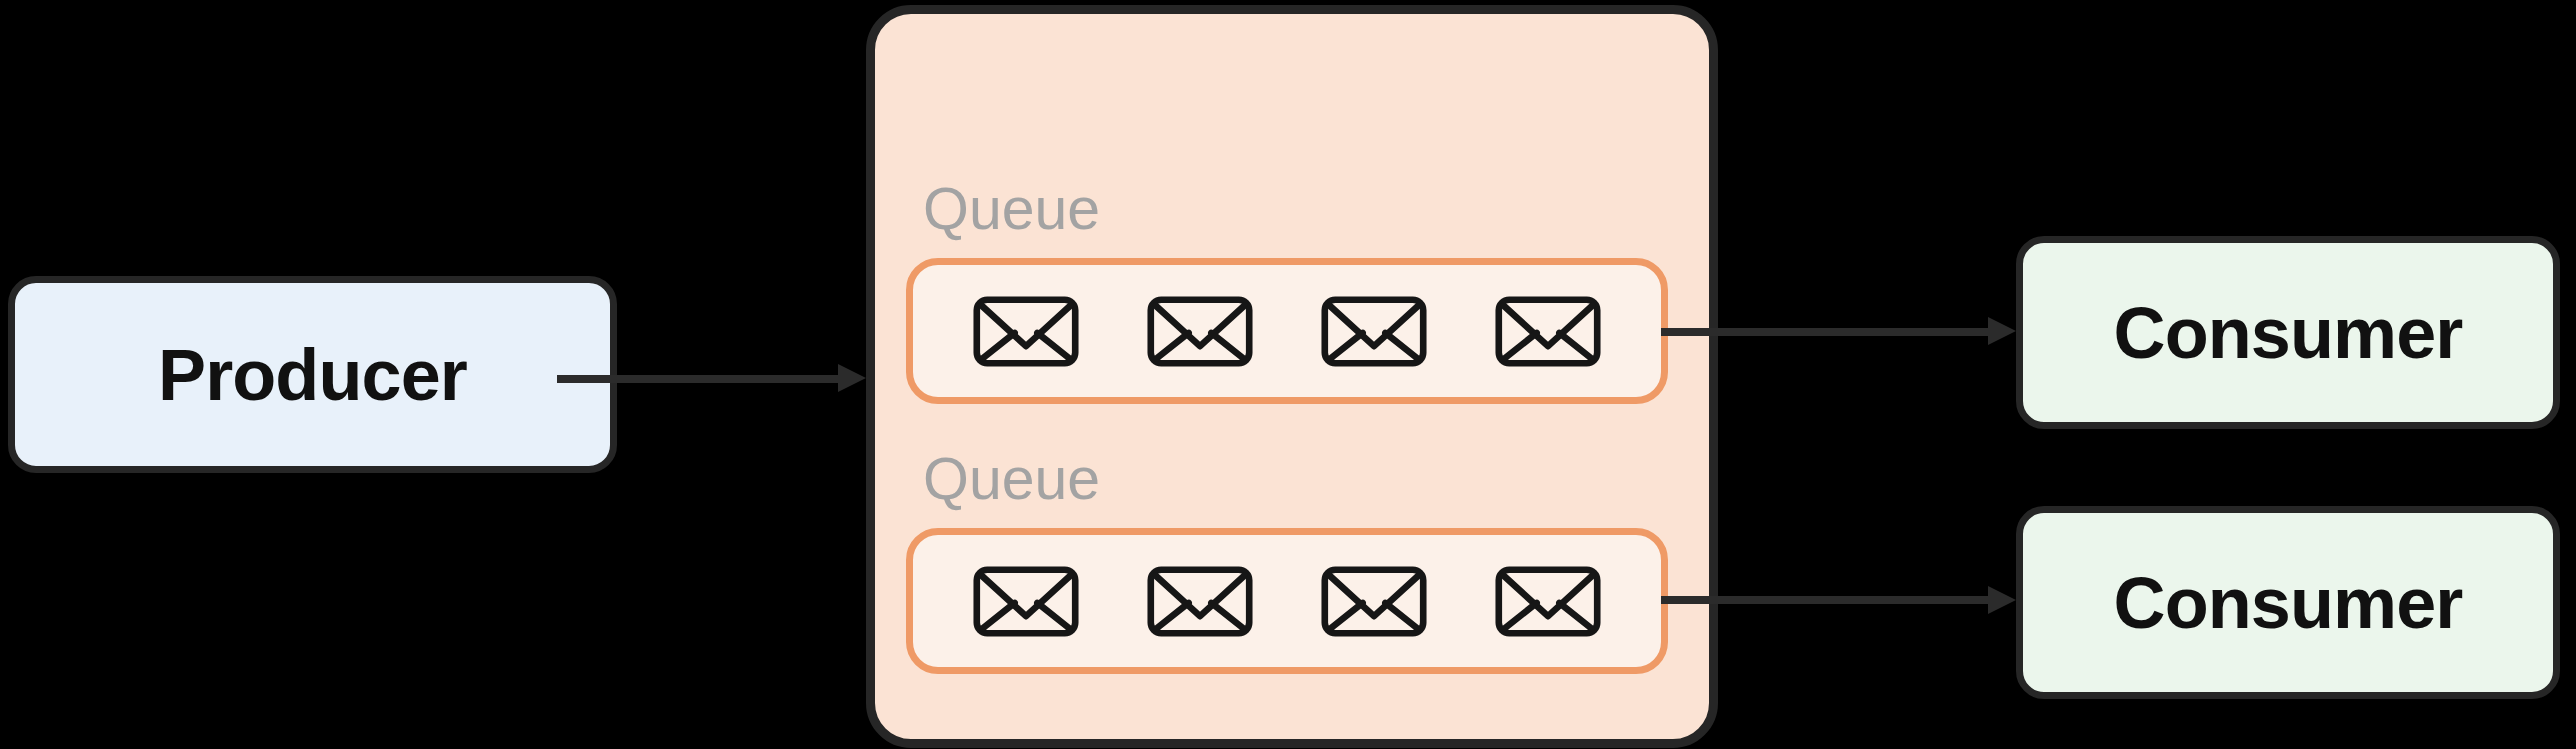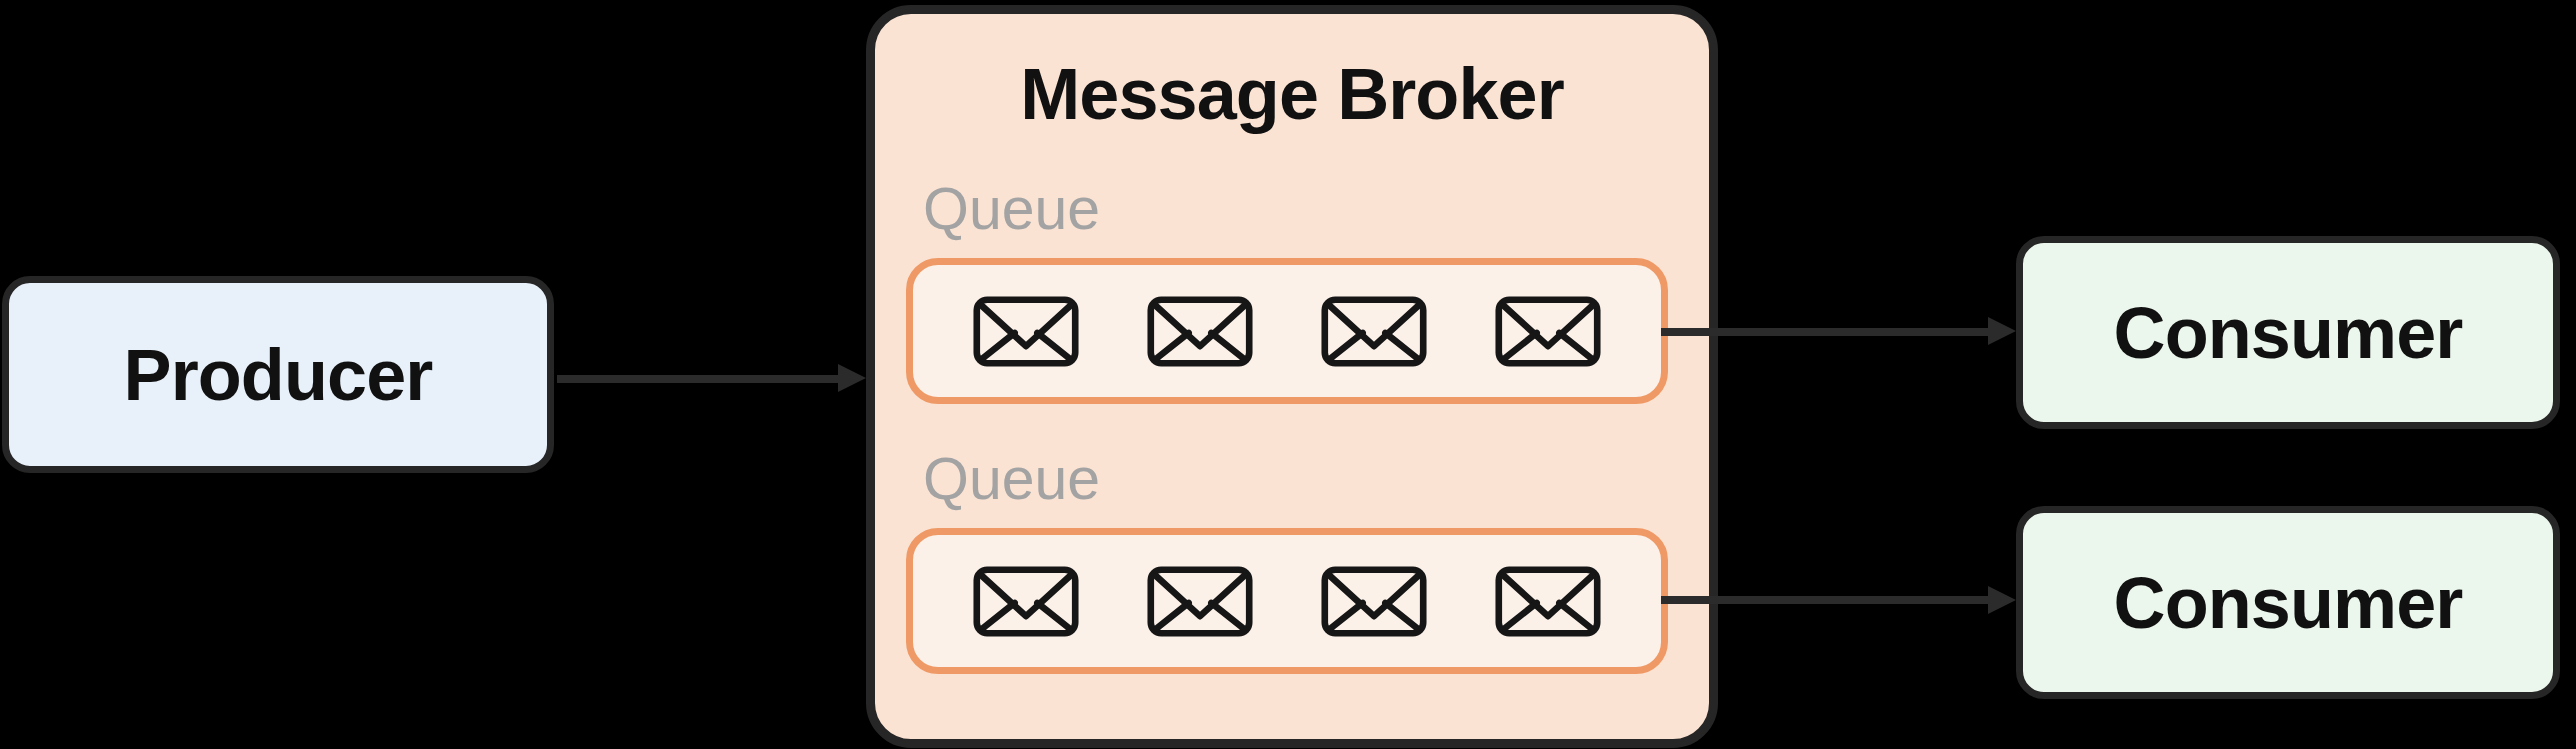--- a/index.html
+++ b/index.html
@@ -19,21 +19,21 @@
     box-sizing: border-box;
     border: 7.6px solid var(--node-border, #262626);
     border-radius: 28px;
     color: #111;
     font-weight: 700;
     font-size: 72px;
     line-height: 72px;
     letter-spacing: -0.9px;
   }
   .producer {
-    left: 2px; top: 276px; width: 552px; height: 197px;
+    left: 8px; top: 276px; width: 609px; height: 197px;
     background: var(--producer-fill, #E8F1FA);
   }
   .consumer { background: var(--consumer-fill, #EBF6EC); text-align: right; }
   .consumer.c1 { left: 2016px; top: 236px; width: 544px; height: 193px; }
   .consumer.c2 { left: 2016px; top: 506px; width: 544px; height: 193px; }
   .broker {
     position: absolute;
     left: 866px; top: 4.7px; width: 852px; height: 743px;
     box-sizing: border-box;
     background: var(--broker-fill, #FBE3D4);
@@ -97,21 +97,20 @@
 <div class="canvas">
 
   <div class="node producer">
     <span>Producer</span>
   </div>
 
   <div class="arrow-shaft" style="left:557px; top:375px; width:284px;"></div>
   <div class="arrow-head" style="left:838px; top:364px;"></div>
 
   <div class="broker"></div>
-  <div class="broker-title">Message Broker</div>
 
   <div class="queue-label q1">Queue</div>
   <div class="queue qbox1">
     <div class="msg-row">
   <svg viewBox="0 0 112 75" fill="none" stroke="#161616" stroke-width="7" stroke-linecap="round" stroke-linejoin="round">
     <rect x="4" y="4" width="104" height="67" rx="11"></rect>
     <path d="M9 10 L56 53 L103 10"></path>
     <path d="M10 66 L44 39"></path>
     <path d="M102 66 L68 39"></path>
   </svg>

